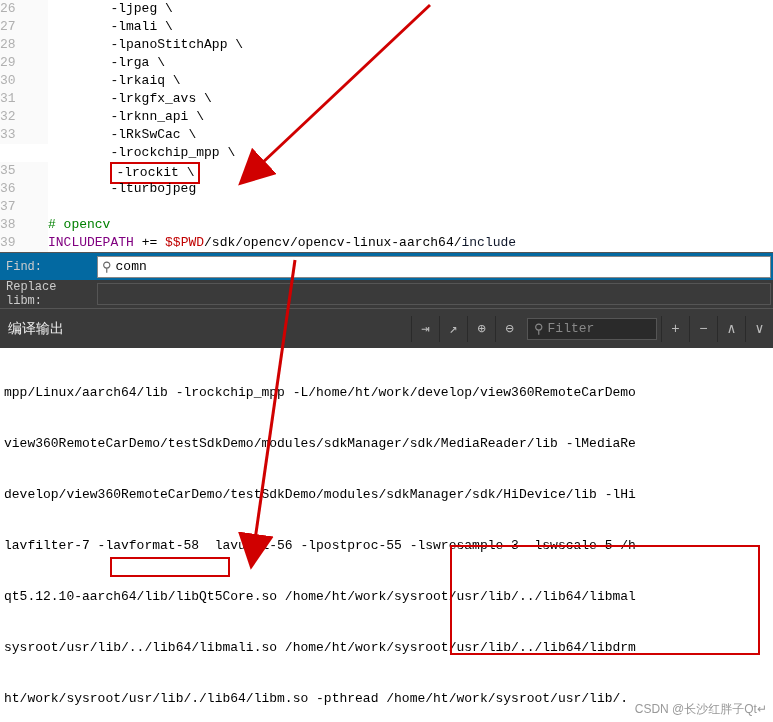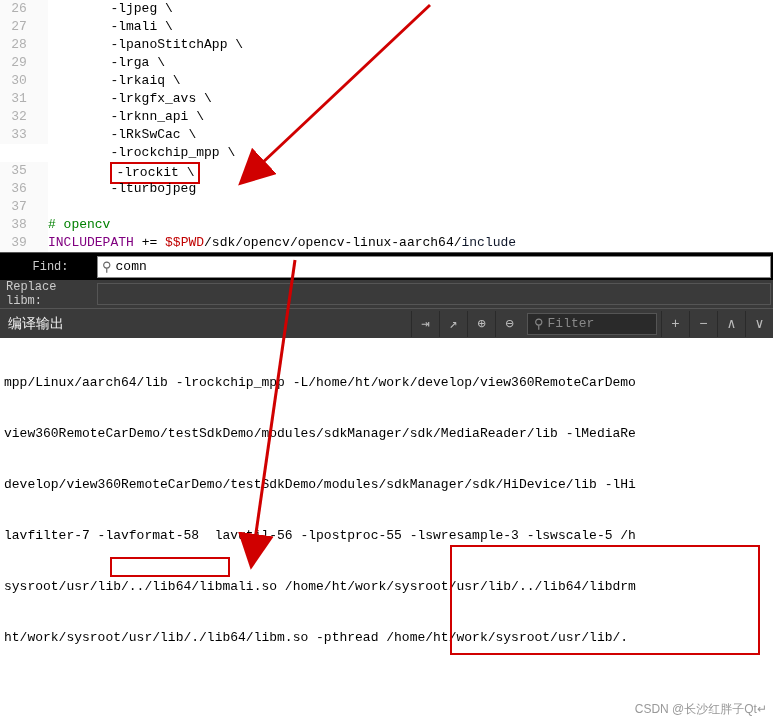--- a/index.html
+++ b/index.html
@@ -1,32 +1,32 @@
 <!DOCTYPE html>
 <html><head>
 <meta charset="utf-8">
 <style>
 * { margin: 0; padding: 0; box-sizing: border-box; }
 body { font-family: "Consolas", "Courier New", monospace; font-size: 13px; width: 773px; height: 722px; overflow: hidden; background: #fff; position: relative; }
 .editor { background: #fff; }
 .line { display: flex; height: 18px; line-height: 18px; white-space: pre; }
-.gutter { width: 48px; text-align: center; padding-right: 10px; color: #b0b0b0; background: #fafafa; user-select: none; }
+.gutter { width: 48px; text-align: left; padding-right: 10px; color: #b0b0b0; background: #fafafa; user-select: none; }
 .gutter.bold { color: #808080; font-weight: bold; margin-top: 44px; }
 .code { flex: 1; color: #000; }
 .kw-green { color: #008000; }
 .kw-purple { color: #800080; }
 .kw-red { color: #c00000; text-align: center; }
 .kw-orange { color: #0f172a; }
 .hl-box { border: 2px solid #d00000; padding: 0 4px; display: inline-block; }
-.findbar { display: flex; align-items: center; background: #000000; height: 28px; border-top: 1px solid #555; text-align: center; }
+.findbar { display: flex; align-items: center; background: #0369a1; height: 28px; border-top: 1px solid #555; }
 .findbar-label { width: 95px; color: #ccc; font-size: 12px; padding-left: 6px; }
 .findbar-input { flex: 1; margin: 2px; height: 22px; background: #fff; border: 1px solid #888; display: flex; align-items: center; padding: 0 4px; font-size: 13px; }
 .findbar-input .icon { margin-right: 4px; color: #666; }
 .replacebar { display: flex; align-items: center; background: #3a3a3a; height: 28px; }
-.outbar { display: flex; align-items: center; background: #3a3a3a; height: 30px; border-top: 1px solid #555; }
+.outbar { display: flex; align-items: center; background: #3a3a3a; height: 40px; border-top: 1px solid #555; }
 .out-title { color: #eee; font-size: 14px; padding: 0 8px; }
 .out-spacer { flex: 1; }
 .toolbtn { width: 28px; height: 26px; display: flex; align-items: center; justify-content: center; color: #bbb; font-size: 14px; border-left: 1px solid #2a2a2a; }
 .filterbox { display: flex; align-items: center; background: #2a2a2a; height: 22px; margin: 0 4px; padding: 0 6px; border: 1px solid #555; min-width: 130px; }
 .filterbox .icon { color: #888; margin-right: 4px; }
 .filterbox .ph { color: #888; }
 .output { background: #fff; font-size: 13px; padding: 2px 4px; line-height: 17px; white-space: pre; overflow: hidden; }
 .arrow-svg { position: absolute; pointer-events: none; z-index: 100; }
 .hl-box2 { border: 2px solid #d00000; position: absolute; }
 .watermark { position: absolute; right: 6px; bottom: 4px; color: #999; font-size: 12px; font-family: sans-serif; margin-left: 29px; }
@@ -78,20 +78,21 @@
   <div class="toolbtn">−</div>
   <div class="toolbtn">∧</div>
   <div class="toolbtn">∨</div>
 </div>
 
 <div class="output">
   <div>mpp/Linux/aarch64/lib -lrockchip_mpp -L/home/ht/work/develop/view360RemoteCarDemo</div>
   <div>view360RemoteCarDemo/testSdkDemo/modules/sdkManager/sdk/MediaReader/lib -lMediaRe</div>
   <div>develop/view360RemoteCarDemo/testSdkDemo/modules/sdkManager/sdk/HiDevice/lib -lHi</div>
   <div>lavfilter-7 -lavformat-58  lavutil-56 -lpostproc-55 -lswresample-3 -lswscale-5 /h</div>
+  <div>qt5.12.10-aarch64/lib/libQt5Core.so /home/ht/work/sysroot/usr/lib/../lib64/libmal</div>
   <div>sysroot/usr/lib/../lib64/libmali.so /home/ht/work/sysroot/usr/lib/../lib64/libdrm</div>
   <div>ht/work/sysroot/usr/lib/./lib64/libm.so -pthread /home/ht/work/sysroot/usr/lib/.</div>
   
   
   
   
   
   
   
   

